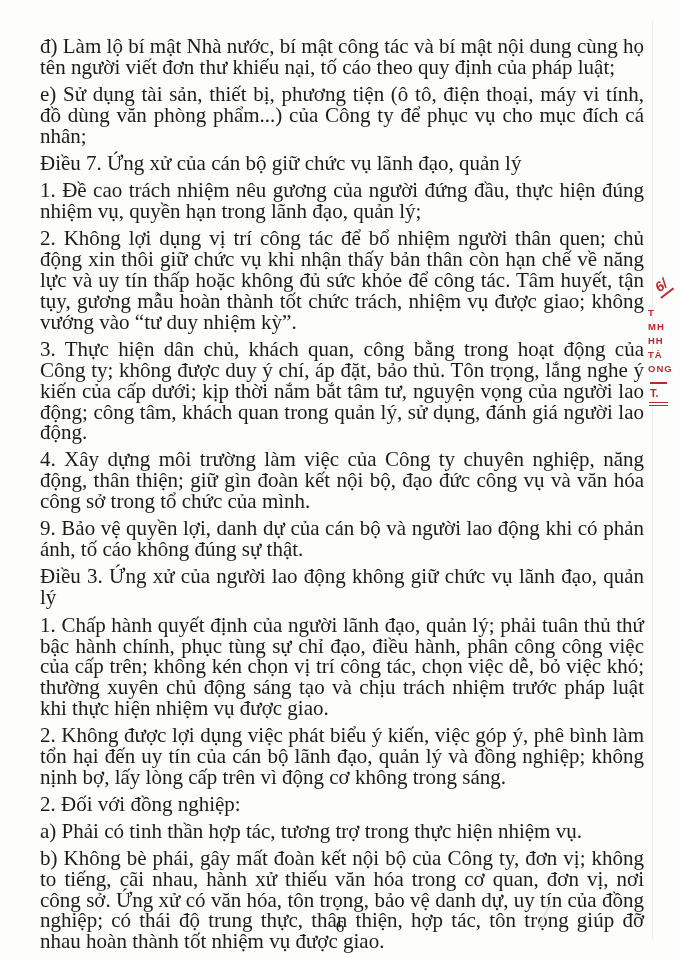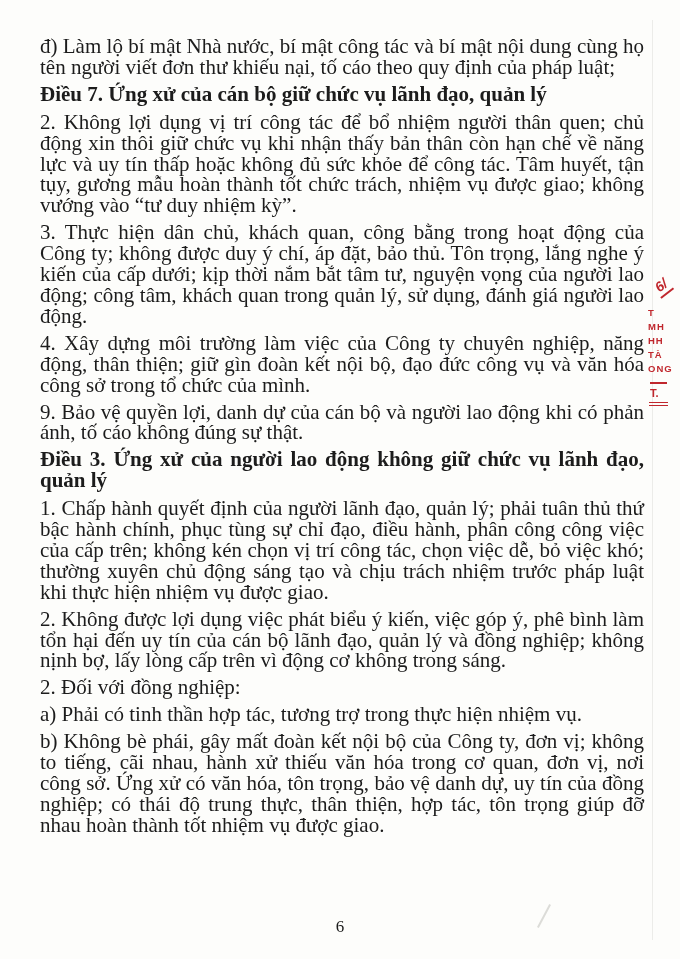--- a/index.html
+++ b/index.html
@@ -14,21 +14,21 @@
   }
   .text-block{
     position:absolute;
     left:40px;top:36px;
     width:604px;
     font-size:21px;
     line-height:20.9px;
     text-align:justify;
   }
   .para{margin:0 0 6px 0;}
-  .heading{font-weight:bold;margin:0 0 7px 0;}
+  .heading{font-weight:normal;margin:0 0 7px 0;}
   .page-number{
     position:absolute;
     left:0;right:0;bottom:22px;
     text-align:center;
     font-size:17px;
   }
   
   .edge-line{
     position:absolute;
     left:652px;top:20px;
@@ -87,21 +87,23 @@
     margin:2px 0 0 1px;
   }
 </style>
 </head>
 <body>
 
 <div class="page">
 
   <div class="text-block">
     <p class="para">đ) Làm lộ bí mật Nhà nước, bí mật công tác và bí mật nội dung cùng họ tên người viết đơn thư khiếu nại, tố cáo theo quy định của pháp luật;</p>
+    <p class="para">e) Sử dụng tài sản, thiết bị, phương tiện (ô tô, điện thoại, máy vi tính, đồ dùng văn phòng phẩm...) của Công ty để phục vụ cho mục đích cá nhân;</p>
     <p class="para heading">Điều 7. Ứng xử của cán bộ giữ chức vụ lãnh đạo, quản lý</p>
+    <p class="para">1. Đề cao trách nhiệm nêu gương của người đứng đầu, thực hiện đúng nhiệm vụ, quyền hạn trong lãnh đạo, quản lý;</p>
     <p class="para">2. Không lợi dụng vị trí công tác để bổ nhiệm người thân quen; chủ động xin thôi giữ chức vụ khi nhận thấy bản thân còn hạn chế về năng lực và uy tín thấp hoặc không đủ sức khỏe để công tác. Tâm huyết, tận tụy, gương mẫu hoàn thành tốt chức trách, nhiệm vụ được giao; không vướng vào “tư duy nhiệm kỳ”.</p>
     <p class="para">3. Thực hiện dân chủ, khách quan, công bằng trong hoạt động của Công ty; không được duy ý chí, áp đặt, bảo thủ. Tôn trọng, lắng nghe ý kiến của cấp dưới; kịp thời nắm bắt tâm tư, nguyện vọng của người lao động; công tâm, khách quan trong quản lý, sử dụng, đánh giá người lao động.</p>
     <p class="para">4. Xây dựng môi trường làm việc của Công ty chuyên nghiệp, năng động, thân thiện; giữ gìn đoàn kết nội bộ, đạo đức công vụ và văn hóa công sở trong tổ chức của mình.</p>
     <p class="para">9. Bảo vệ quyền lợi, danh dự của cán bộ và người lao động khi có phản ánh, tố cáo không đúng sự thật.</p>
     <p class="para heading">Điều 3. Ứng xử của người lao động không giữ chức vụ lãnh đạo, quản lý</p>
     <p class="para">1. Chấp hành quyết định của người lãnh đạo, quản lý; phải tuân thủ thứ bậc hành chính, phục tùng sự chỉ đạo, điều hành, phân công công việc của cấp trên; không kén chọn vị trí công tác, chọn việc dễ, bỏ việc khó; thường xuyên chủ động sáng tạo và chịu trách nhiệm trước pháp luật khi thực hiện nhiệm vụ được giao.</p>
     <p class="para">2. Không được lợi dụng việc phát biểu ý kiến, việc góp ý, phê bình làm tổn hại đến uy tín của cán bộ lãnh đạo, quản lý và đồng nghiệp; không nịnh bợ, lấy lòng cấp trên vì động cơ không trong sáng.</p>
     <p class="para">2. Đối với đồng nghiệp:</p>
     <p class="para">a) Phải có tinh thần hợp tác, tương trợ trong thực hiện nhiệm vụ.</p>
     <p class="para">b) Không bè phái, gây mất đoàn kết nội bộ của Công ty, đơn vị; không to tiếng, cãi nhau, hành xử thiếu văn hóa trong cơ quan, đơn vị, nơi công sở. Ứng xử có văn hóa, tôn trọng, bảo vệ danh dự, uy tín của đồng nghiệp; có thái độ trung thực, thân thiện, hợp tác, tôn trọng giúp đỡ nhau hoàn thành tốt nhiệm vụ được giao.</p>

